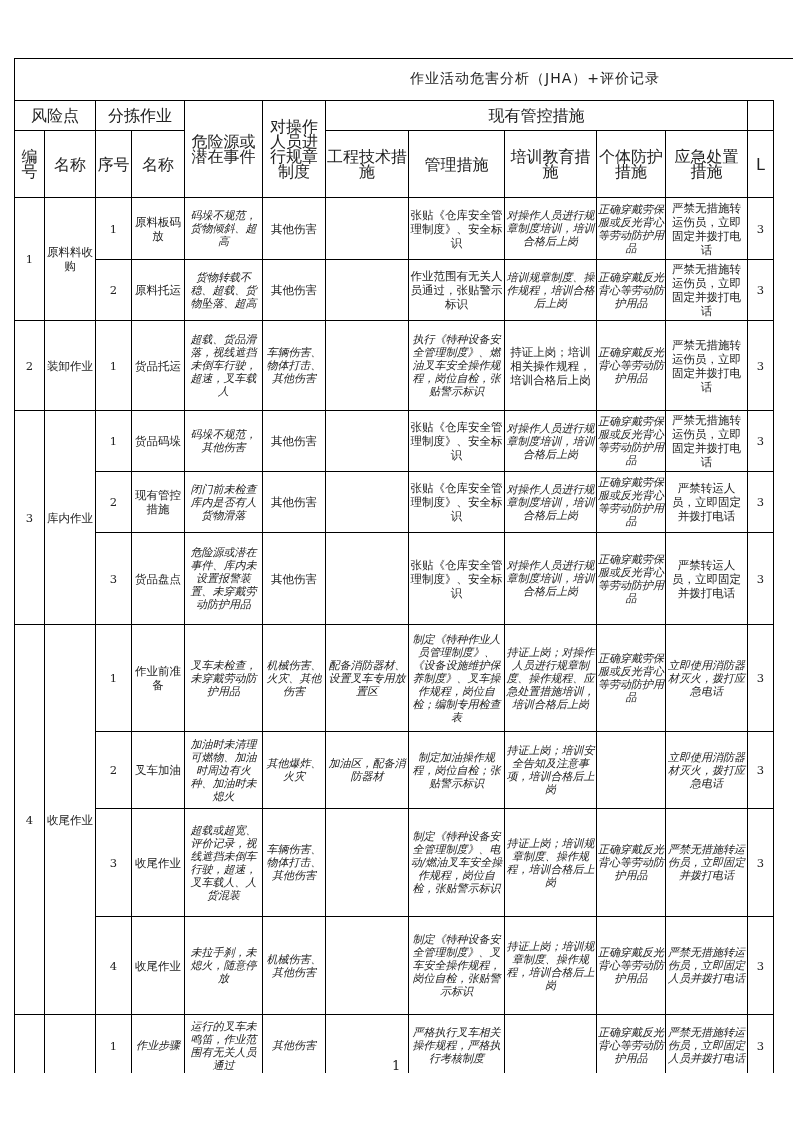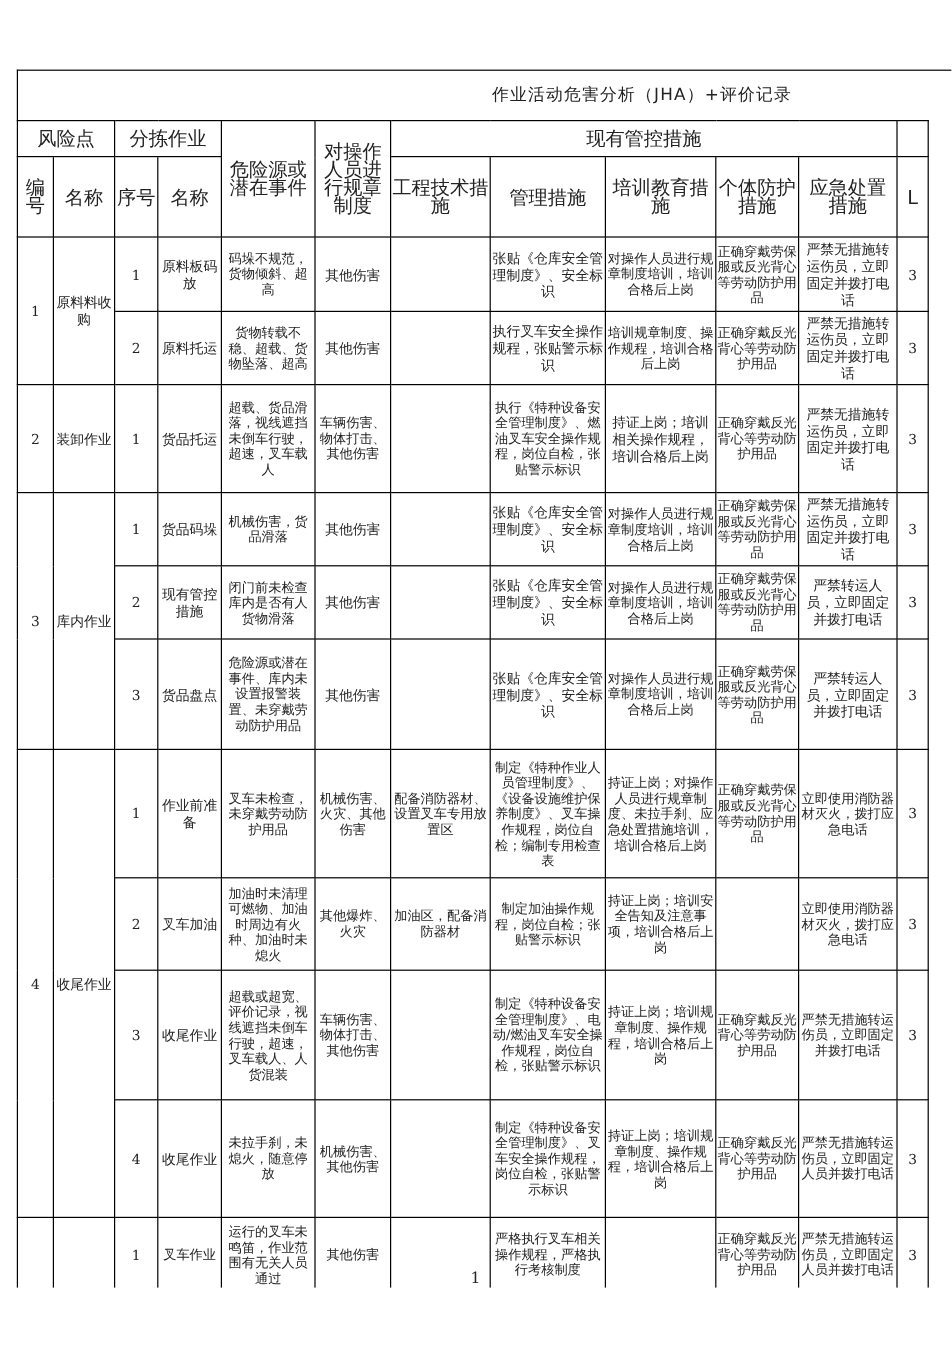--- a/index.html
+++ b/index.html
@@ -3,21 +3,21 @@
 <meta charset="utf-8">
 <style>
   html,body{margin:0;padding:0;background:#fff;}
   body{width:793px;height:1122px;position:relative;overflow:hidden;font-family:"DejaVu Serif","Liberation Serif",serif;color:#222;}
   .page{position:absolute;left:0;top:0;width:793px;height:1122px;}
   .title-box{position:absolute;left:14px;top:58px;width:779px;height:42px;border-top:1px solid #000;border-left:1px solid #000;box-sizing:border-box;}
   .title{position:absolute;left:410px;top:70px;font-size:14px;letter-spacing:1px;color:#222;white-space:nowrap;font-family:"DejaVu Sans","Liberation Sans",sans-serif;text-align:right;}
   table.grid{position:absolute;left:14px;top:100px;border-collapse:collapse;table-layout:fixed;}
   table.grid td{border:1px solid #000;padding:0 1px;text-align:center;vertical-align:middle;font-size:11.5px;line-height:14px;overflow:hidden;word-break:break-all;}
   table.grid td.h{font-family:"DejaVu Sans","Liberation Sans",sans-serif;font-size:16px;line-height:15px;}
-  table.grid td.sm{font-size:11px;line-height:13px;}
+  table.grid td.sm{font-size:11px;line-height:13px;font-style:italic;}
   .clip{position:absolute;left:0;top:1073px;width:793px;height:60px;background:#fff;}
   .pageno{position:absolute;left:392px;top:1058px;font-size:13px;color:#222;}
 </style>
 </head>
 <body>
 
 <div class="page">
   <div class="title-box"></div>
   <div class="title">作业活动危害分析（JHA）+评价记录</div>
 
@@ -71,21 +71,21 @@
         <td class="sm">正确穿戴劳保服或反光背心等劳动防护用品</td>
         <td>严禁无措施转运伤员，立即固定并拨打电话</td>
         <td>3</td>
       </tr>
       <tr style="height:61px">
         <td>2</td>
         <td>原料托运</td>
         <td class="sm">货物转载不稳、超载、货物坠落、超高</td>
         <td>其他伤害</td>
         <td></td>
-        <td>执行叉车安全操作规程，张贴警示标识</td>
+        <td>作业范围有无关人员通过，张贴警示标识</td>
         <td class="sm">培训规章制度、操作规程，培训合格后上岗</td>
         <td class="sm">正确穿戴反光背心等劳动防护用品</td>
         <td>严禁无措施转运伤员，立即固定并拨打电话</td>
         <td>3</td>
       </tr>
 
       <tr style="height:90px">
         <td>2</td>
         <td>装卸作业</td>
         <td>1</td>
@@ -98,21 +98,21 @@
         <td class="sm">正确穿戴反光背心等劳动防护用品</td>
         <td>严禁无措施转运伤员，立即固定并拨打电话</td>
         <td>3</td>
       </tr>
 
       <tr style="height:61px">
         <td rowspan="3">3</td>
         <td rowspan="3">库内作业</td>
         <td>1</td>
         <td>货品码垛</td>
-        <td class="sm">机械伤害，货品滑落</td>
+        <td class="sm">码垛不规范，其他伤害</td>
         <td>其他伤害</td>
         <td></td>
         <td>张贴《仓库安全管理制度》、安全标识</td>
         <td class="sm">对操作人员进行规章制度培训，培训合格后上岗</td>
         <td class="sm">正确穿戴劳保服或反光背心等劳动防护用品</td>
         <td>严禁无措施转运伤员，立即固定并拨打电话</td>
         <td>3</td>
       </tr>
       <tr style="height:61px">
         <td>2</td>
@@ -141,21 +141,21 @@
 
       <tr style="height:107px">
         <td rowspan="4">4</td>
         <td rowspan="4">收尾作业</td>
         <td>1</td>
         <td>作业前准备</td>
         <td class="sm">叉车未检查，未穿戴劳动防护用品</td>
         <td class="sm">机械伤害、火灾、其他伤害</td>
         <td class="sm">配备消防器材、设置叉车专用放置区</td>
         <td class="sm">制定《特种作业人员管理制度》、《设备设施维护保养制度》、叉车操作规程，岗位自检；编制专用检查表</td>
-        <td class="sm">持证上岗；对操作人员进行规章制度、未拉手刹、应急处置措施培训，培训合格后上岗</td>
+        <td class="sm">持证上岗；对操作人员进行规章制度、操作规程、应急处置措施培训，培训合格后上岗</td>
         <td class="sm">正确穿戴劳保服或反光背心等劳动防护用品</td>
         <td class="sm">立即使用消防器材灭火，拨打应急电话</td>
         <td>3</td>
       </tr>
       <tr style="height:77px">
         <td>2</td>
         <td>叉车加油</td>
         <td class="sm">加油时未清理可燃物、加油时周边有火种、加油时未熄火</td>
         <td class="sm">其他爆炸、火灾</td>
         <td class="sm">加油区，配备消防器材</td>
@@ -187,21 +187,21 @@
         <td class="sm">持证上岗；培训规章制度、操作规程，培训合格后上岗</td>
         <td class="sm">正确穿戴反光背心等劳动防护用品</td>
         <td class="sm">严禁无措施转运伤员，立即固定人员并拨打电话</td>
         <td>3</td>
       </tr>
 
       <tr style="height:62px">
         <td rowspan="2" style="vertical-align:bottom">5</td>
         <td rowspan="2" style="vertical-align:bottom">分拣作业</td>
         <td>1</td>
-        <td class="sm">叉车作业</td>
+        <td class="sm">作业步骤</td>
         <td class="sm">运行的叉车未鸣笛，作业范围有无关人员通过</td>
         <td class="sm">其他伤害</td>
         <td class="sm"></td>
         <td class="sm">严格执行叉车相关操作规程，严格执行考核制度</td>
         <td class="sm"></td>
         <td class="sm">正确穿戴反光背心等劳动防护用品</td>
         <td class="sm">严禁无措施转运伤员，立即固定人员并拨打电话</td>
         <td>3</td>
       </tr>
       <tr style="height:20px">

